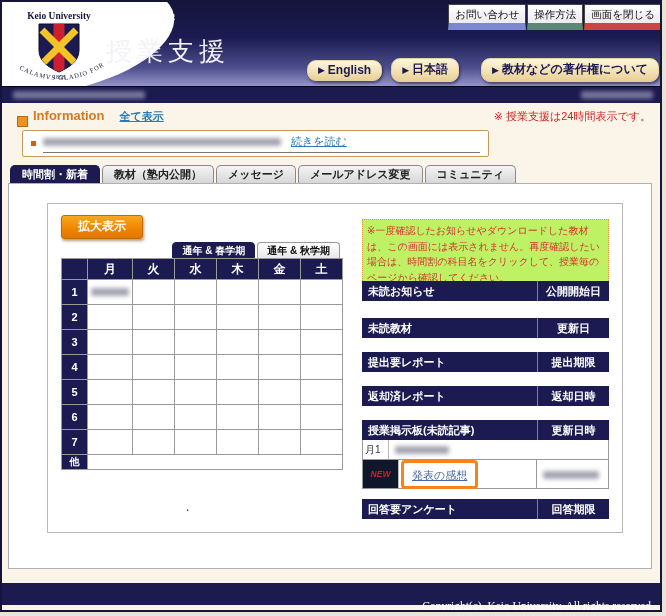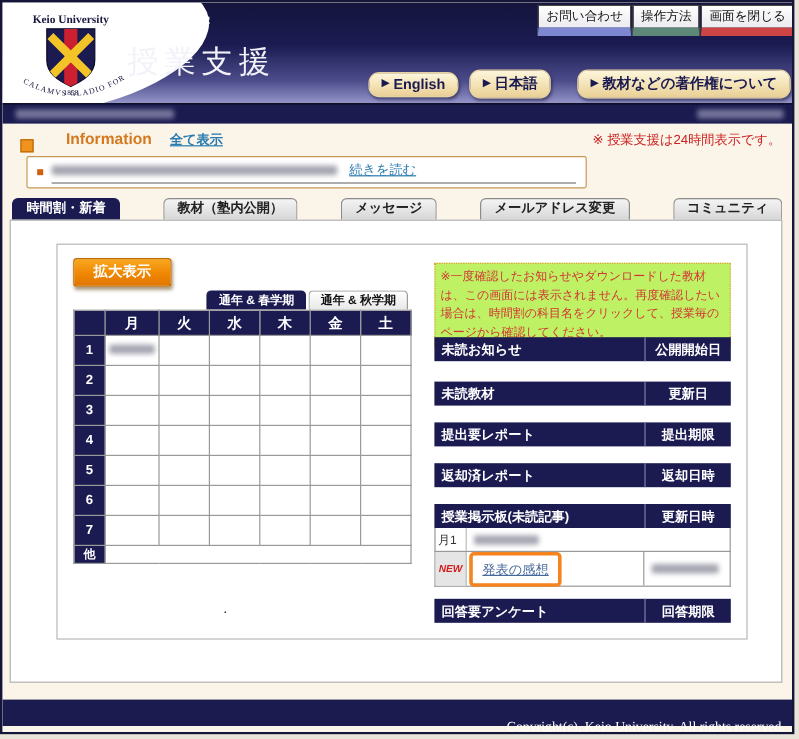--- a/index.html
+++ b/index.html
@@ -38,35 +38,35 @@
              align-items:center; justify-content:space-between; padding:0 11px; }
   .blur { display:inline-block; height:8px; background:#90909f; border-radius:2px;
           filter:blur(2px); opacity:.8; }
   .blur.on-dark { background:#8a8aad; }
 
   
   .info-row { position:absolute; top:106px; left:15px; width:634px; display:flex; align-items:baseline; }
   .info-icon { width:11px; height:11px; background:#f0921e; border:1px solid #b96a10;
                align-self:center; margin-right:5px; }
   .info-title { color:#d4791f; font-size:13px; font-weight:bold;
-                border-bottom:1px solid #d4791f; padding-bottom:10px;margin-left:22px; }
+                border-bottom:1px solid #d4791f; padding-bottom:10px; }
   .link { color:#2a7bb0; text-decoration:underline; cursor:pointer; }
   .show-all { margin-left:15px; font-size:11px; font-weight:bold; }
   .hours-note { margin-left:auto; color:#cc2222; font-size:11px; }
 
   .info-box { position:absolute; top:128px; left:20px; width:467px; height:27px;
               background:#fff; border:1px solid #c89858; border-radius:2px;
               display:flex; align-items:center; padding:0 8px; }
   .bullet { width:5px; height:5px; background:#d06010; margin-right:7px; flex:none; }
   .announce-line { display:flex; align-items:center; border-bottom:1px solid #777;
                    padding-bottom:3px; width:438px; }
   .read-more { margin-left:10px; font-size:11px; white-space:nowrap; }
 
   
-  .tabs { position:absolute; top:163px; left:8px; display:flex;gap:34px; }
+  .tabs { position:absolute; top:163px; left:8px; display:flex; }
   .tab { height:19px; line-height:17px; font-size:11px; font-weight:bold; color:#222;
          background:linear-gradient(180deg,#f4f4f4,#d5d5d5); border:1px solid #8a8a8a;
          border-bottom:none; border-radius:5px 5px 0 0; padding:0 11px; margin-right:2px;
          cursor:pointer; white-space:nowrap; }
   .tab.active { background:#1b1b52; color:#fff; border-color:#1b1b52; }
 
   
   .panel { position:absolute; top:181px; left:6px; width:644px; height:386px;
            background:#fff; border:1px solid #b0b0b0; }
   .inner-box { position:absolute; left:38px; top:19px; width:576px; height:330px;
@@ -107,21 +107,21 @@
             display:flex; align-items:center; }
   .rp-bar .t { flex:1; color:#fff; font-size:11px; font-weight:bold; padding-left:6px; white-space:nowrap; }
   .rp-bar .d { width:72px; align-self:stretch; display:flex; align-items:center;
                justify-content:center; border-left:1px solid #7f7fa5; color:#fff;
                font-size:11px; font-weight:bold; }
   .board-row { position:absolute; left:0; width:247px; background:#fff;
                border:1px solid #999; border-top:none; display:flex; }
   .board-row .pcell { width:26px; border-right:1px solid #bbb; font-size:10px;
                       color:#333; display:flex; align-items:center; padding-left:2px; }
   .board-row .ccell { flex:1; display:flex; align-items:center; padding-left:6px; }
-  .newcell { width:26px; border-right:1px solid #bbb; background:#e5e5e5;
+  .newcell { width:36px; border-right:1px solid #bbb; background:#0f172a;
              display:flex; align-items:center; justify-content:center; }
   .new-text { color:#d41f1f; font-style:italic; font-weight:bold; font-size:8.5px; }
   .linkcell { flex:1; display:flex; align-items:center; padding-left:2px; }
   .datecell { width:72px; border-left:1px solid #999; padding:5px 4px 0 6px; }
   .annotation { display:inline-block; border:3px solid #f5831f; border-radius:4px;
                 padding:2px 8px 3px; }
   .board-link { color:#46689b; text-decoration:underline; font-size:11px; cursor:pointer; white-space:nowrap; }
 
   
   .footer { position:absolute; top:581px; left:0; width:662px; height:22px; background:#1b1b50; }

